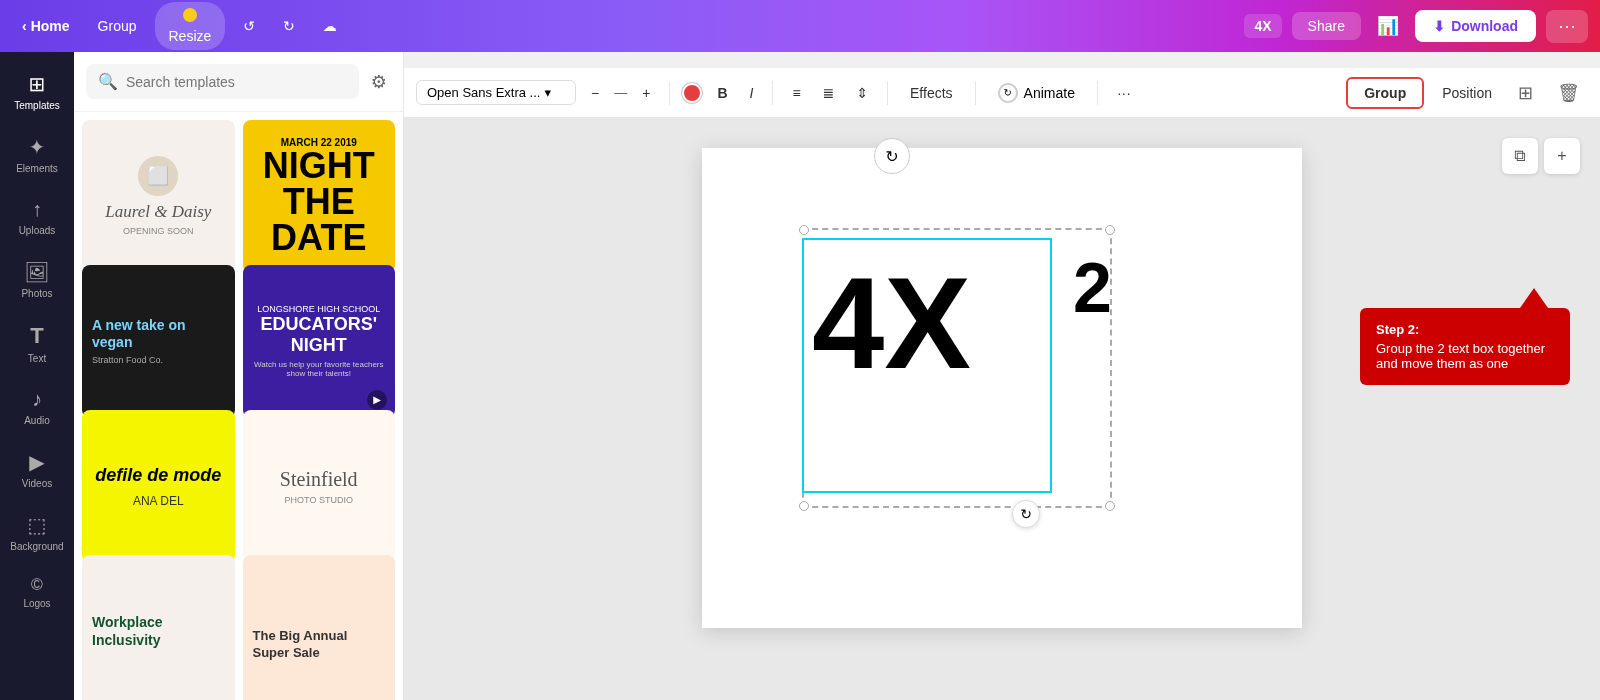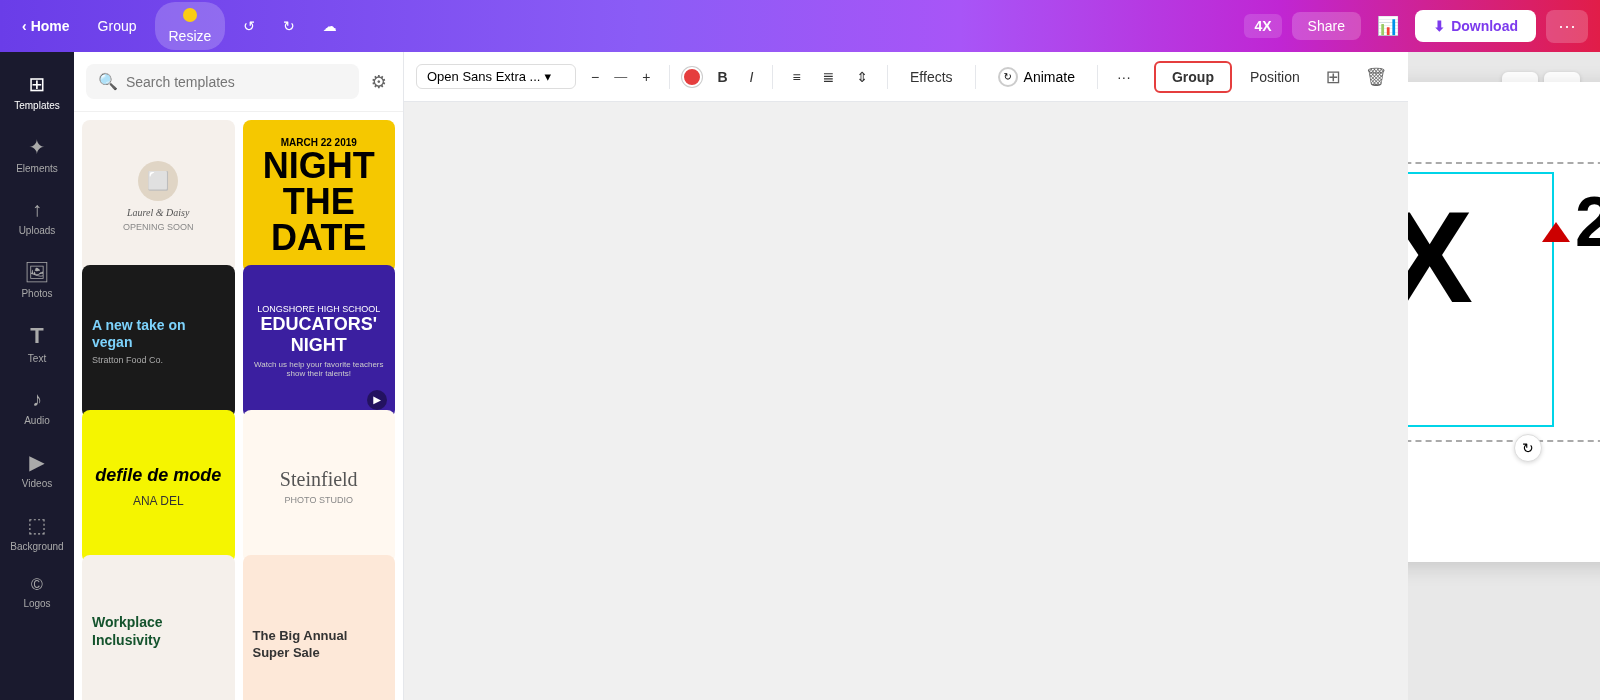--- a/index.html
+++ b/index.html
@@ -204,21 +204,21 @@
         <input class="search-input" type="text" placeholder="Search templates" style="">
       </div>
       <button class="filter-btn">⚙</button>
     </div>
 
     <div class="templates-grid">
 
       <div class="template-card tcard-1">
         <div style="text-align:center; padding:10px;">
           <div style="width:40px;height:40px;background:#e0d5c5;border-radius:50%;margin:0 auto 6px;display:flex;align-items:center;justify-content:center;font-size:18px;">⬜</div>
-          <div style="font-family:serif;font-size:10px;font-style:italic;color:#555;">Laurel &amp; Daisy</div>
+          <div style="font-family:serif;font-size:17px;font-style:italic;color:#555;">Laurel &amp; Daisy</div>
           <div style="font-size:9px;color:#888;margin-top:4px;">OPENING SOON</div>
         </div>
       </div>
 
       <div class="template-card tcard-2">
         <div style="text-align:center;padding:8px;">
           <div style="font-size:10px;font-weight:700;color:#000;">MARCH 22 2019</div>
           <div style="font-size:36px;font-weight:900;color:#000;line-height:1;">NIGHT THE DATE</div>
         </div>
       </div>
@@ -260,21 +260,21 @@
       </div>
 
       <div class="template-card tcard-8">
         <div style="padding:10px;text-align:left;">
           <div style="font-size:13px;font-weight:700;color:#333;line-height:1.3;margin-top:28px;">The Big Annual Super Sale</div>
         </div>
       </div>
     </div>
   </div>
 
-  <div style="flex:1; display:flex; flex-direction:row; overflow:hidden;">
+  <div style="flex:1; display:flex; flex-direction:column; overflow:hidden;margin-top:16px;">
 
     <div class="toolbar">
       <div class="font-selector">
         <span>Open Sans Extra ...</span>
         <span>▾</span>
       </div>
       <button class="tb-btn">−</button>
       <span style="font-size:13px;color:#555;">—</span>
       <button class="tb-btn">+</button>
       <div class="tb-divider"></div>
@@ -335,18 +335,22 @@
           <div style="position:absolute;bottom:100px;left:310px;">
             <div style="width:28px;height:28px;background:white;border:1px solid #ddd;border-radius:50%;display:flex;align-items:center;justify-content:center;font-size:14px;box-shadow:0 1px 4px rgba(0,0,0,0.15);cursor:pointer;">↻</div>
           </div>
         </div>
 
       </div>
 
       <div style="position:absolute;top:170px;right:30px;z-index:20;">
 
         <div style="width:0;height:0;border-left:14px solid transparent;border-right:14px solid transparent;border-bottom:20px solid #cc0000;margin-left:160px;margin-bottom:0;"></div>
+        <div style="background:#cc0000;color:white;border-radius:6px;padding:14px 16px;font-size:13px;font-weight:500;width:210px;">
+          <div style="font-weight:700;margin-bottom:4px;">Step 2:</div>
+          <div>Group the 2 text box together and move them as one</div>
+        </div>
       </div>
 
     </div>
   </div>
 
 </div>
 
 </body></html>

